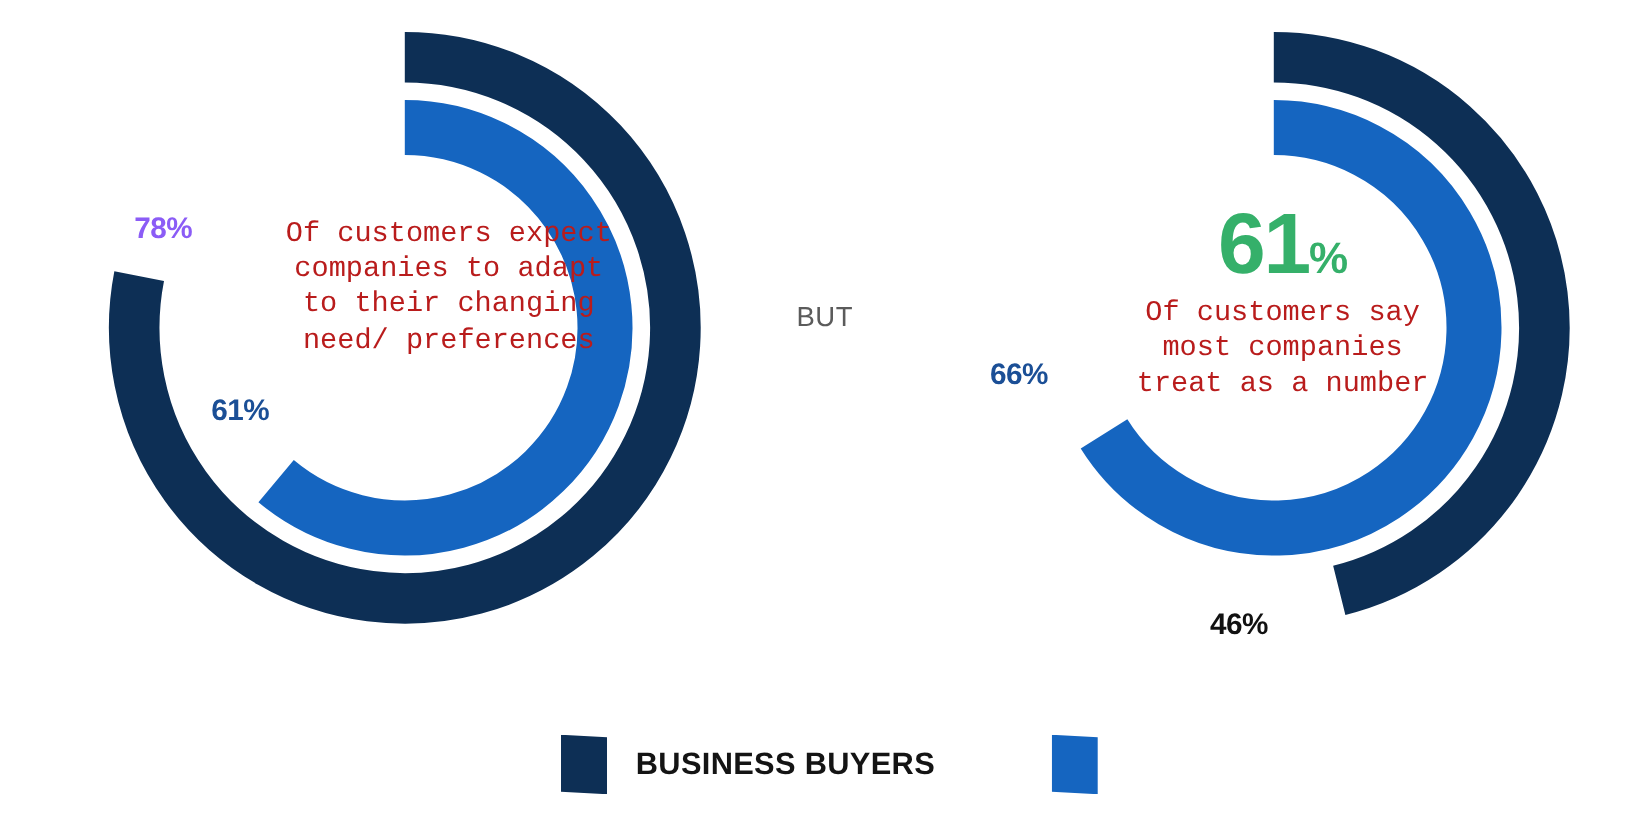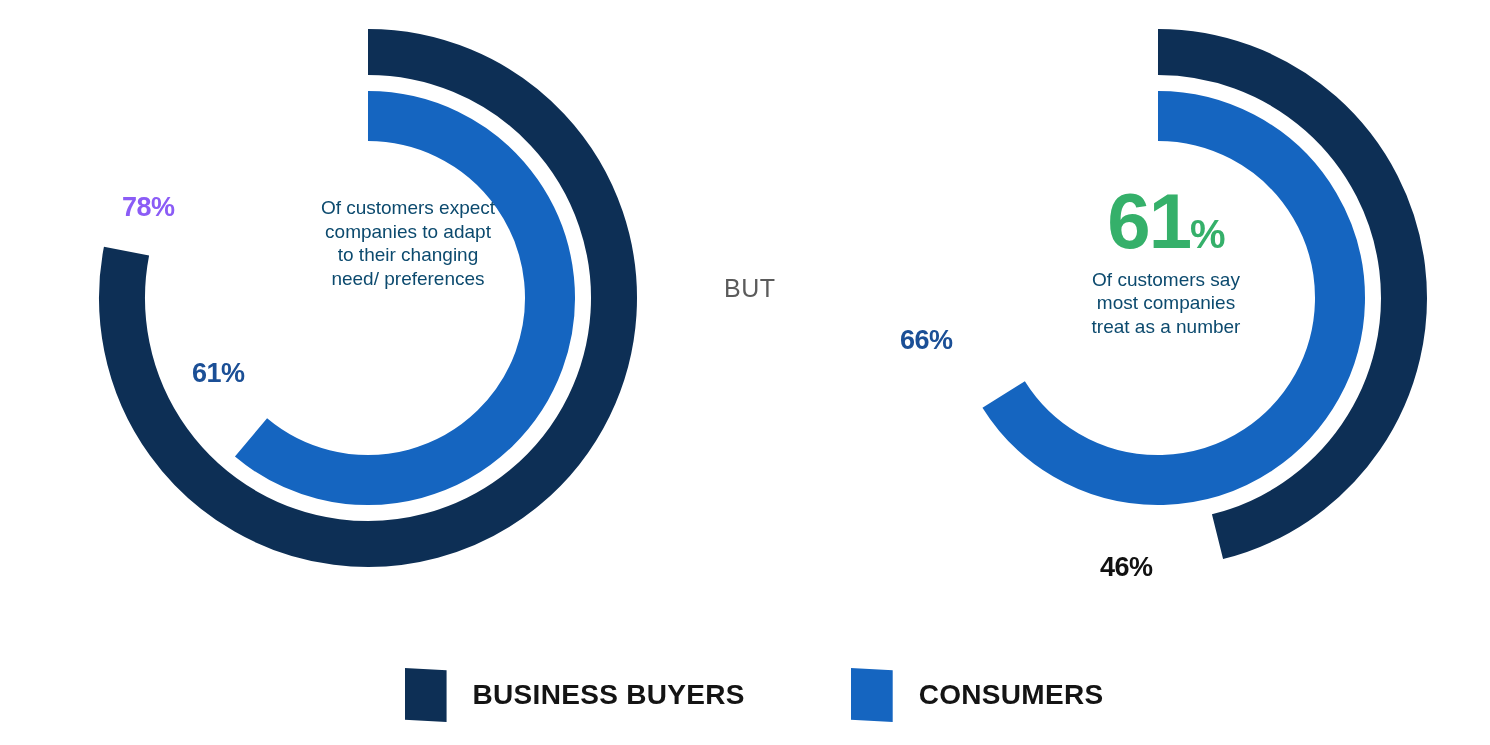--- a/index.html
+++ b/index.html
@@ -50,25 +50,26 @@
   }
   .big-stat .num {
     font-size: 78px;
   }
   .big-stat .pct {
     font-size: 40px;
     letter-spacing: -1px;
   }
   .stat-desc {
     margin-top: 10px;
-    font-size: 19px;
+    font-size: 26px;
     line-height: 1.24;
-    color: #0c4a6e;
+    color: #b91c1c;
     font-weight: normal;
     white-space: pre-line;
+    font-family: Liberation Mono, monospace;
   }
 
   
   .arc-label {
     position: absolute;
     font-size: 27px;
     font-weight: bold;
     white-space: nowrap;
     letter-spacing: -0.5px;
   }
@@ -160,17 +161,16 @@
   <div class="arc-label" id="label-66">66%</div>
   <div class="arc-label" id="label-46">46%</div>
 
   <div id="legend">
     <div class="legend-item">
       <span class="legend-swatch navy"></span>
       <span class="legend-text">BUSINESS BUYERS</span>
     </div>
     <div class="legend-item">
       <span class="legend-swatch blue"></span>
-      <span class="legend-text">CONSUMERS</span>
     </div>
   </div>
 
 </div>
 
 </body></html>

